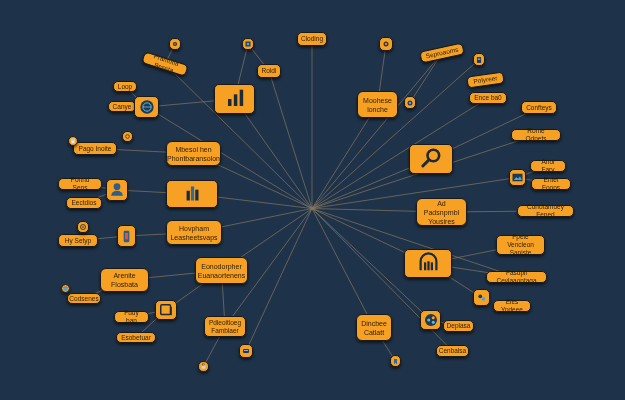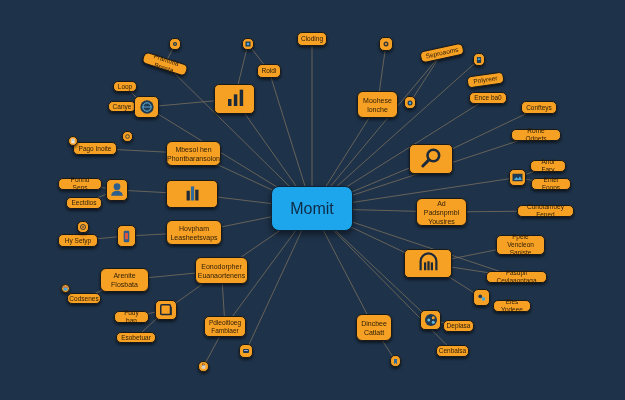--- a/index.html
+++ b/index.html
@@ -232,14 +232,13 @@
     <div class="node big" style="left: 166px; top: 141px; width: 55px; height: 25px;"><span>Mbesol hen
 Phontbaransolon</span></div>
     <div class="node" style="left: 73px; top: 142px; width: 44px; height: 13px;"><span>Pago Inoite</span></div>
     <div class="node icon" style="left: 68px; top: 136px; width: 10px; height: 10px;"><svg width="8" height="8" viewBox="0 0 24 24">
         <rect x="7" y="5" width="10" height="14" fill="#e8e8e8"></rect>
         <rect x="9" y="8" width="6" height="2" fill="#4aa6d8"></rect>
       </svg></div>
     <div class="node icon" style="left: 122px; top: 131px; width: 11px; height: 11px;"><svg width="9" height="9" viewBox="0 0 24 24">
         <circle cx="12" cy="12" r="5" fill="none" stroke="#1c2a3a" stroke-width="2"></circle>
       </svg></div>
-    <div class="node center" style="left: 271px; top: 186px; width: 82px; height: 45px;">Momit</div>
   </div>
 
 </body></html>

